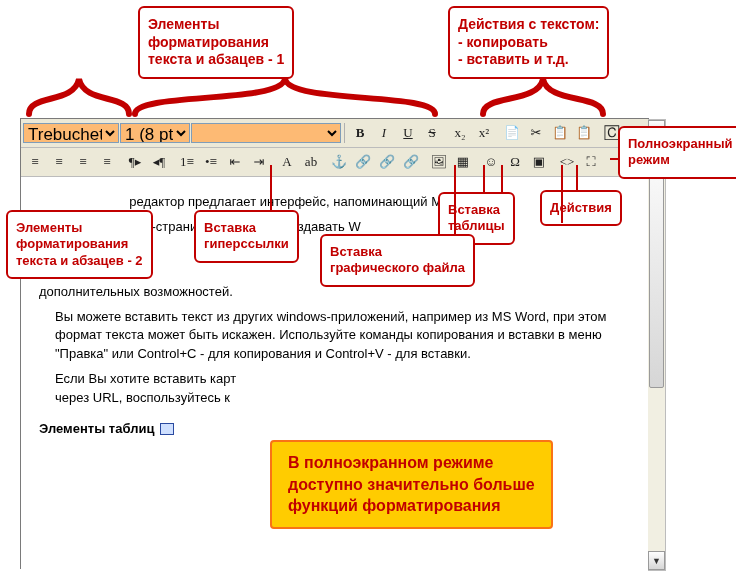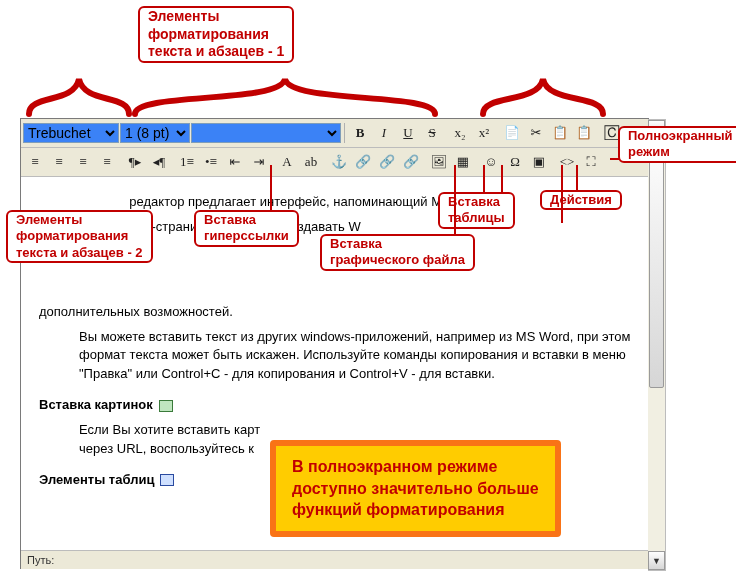--- a/index.html
+++ b/index.html
@@ -1,47 +1,50 @@
 <!DOCTYPE html>
 <html><head>
 <meta charset="utf-8">
 <style>
 html,body{margin:0;padding:0;font-family:Tahoma,Arial,sans-serif;font-size:11px;background:#fff}
 .stage{position:relative;width:736px;height:588px;overflow:hidden}
-.callout{position:absolute;border:2px solid #c10000;border-radius:6px;background:#fff;color:#c10000;font-weight:bold;font-size:13px;padding:0 8px;line-height:1.25}
+.callout{position:absolute;border:2px solid #c10000;border-radius:6px;background:#fff;color:#c10000;font-weight:bold;font-size:13px;padding:8px 8px;line-height:1.25}
 .callout.big{font-size:14px}
 .brace{position:absolute;color:#c10000}
 .brace svg{display:block}
 .editor{position:absolute;left:20px;top:118px;width:628px;height:450px;border:1px solid #7a7a7a;border-right:none;border-bottom:none;background:#fff}
 .toolbar{display:flex;flex-wrap:wrap;align-items:center;border-bottom:1px solid #bcbcbc;background:#ece9d8;padding:2px 2px;gap:1px}
-.tb-sel{font-size:14px;height:20px;border:1px solid #7f9db9;background:#3b82f6}
+.tb-sel{font-size:17px;height:20px;border:1px solid #7f9db9;background:#fdba74}
 .tb-btn{width:22px;height:22px;display:inline-flex;align-items:center;justify-content:center;font-family:"Times New Roman",serif;font-size:13px;color:#222;border:1px solid transparent;border-radius:2px}
 .sep{width:1px;height:20px;background:#b0b0b0;margin:0 2px}
 .content{padding:10px 18px 10px 18px;font-family:"Trebuchet MS",Verdana,sans-serif;font-size:13px;color:#000;line-height:1.45}
 .content p{margin:6px 0}
 .content h4{margin:12px 0 6px 0;font-size:13px}
-.content .ind{margin-left:40px}
+.content .ind{margin-left:16px}
 .status{position:absolute;left:0;bottom:0;right:0;height:18px;background:#ece9d8;border-top:1px solid #bcbcbc;font-size:11px;color:#333;padding-left:6px;line-height:18px}
 .scrollbar{position:absolute;right:-17px;top:0;width:17px;height:100%;background:#ece9d8;border:1px solid #bcbcbc;border-left:none}
 .scroll-arrow{height:17px;background:linear-gradient(#fefefe,#d6d6d6);border:1px solid #9a9a9a;display:flex;align-items:center;justify-content:center;font-size:9px;color:#333}
 .scroll-track{position:absolute;top:18px;bottom:18px;left:0;right:0;background:#f1efe2}
 .scroll-thumb{position:absolute;top:0;left:1px;right:1px;height:60%;background:linear-gradient(#fefefe,#d6d6d6);border:1px solid #9a9a9a;border-radius:2px}
-.yellow-note{position:absolute;border:6px solid #f97316;border-radius:4px;background:#ffcc00;color:#c10000;font-weight:bold;font-size:16px;padding:10px 16px;line-height:1.35}
+.yellow-note{position:absolute;border:2px solid #f97316;border-radius:4px;background:#ffcc00;color:#c10000;font-weight:bold;font-size:16px;padding:10px 16px;line-height:1.35}
 .red-line{position:absolute;background:#c10000}
 .small-icon{display:inline-block;width:12px;height:10px;border:1px solid #3a7a3a;background:#bfe6bf;vertical-align:middle;margin-left:6px}
 .small-icon.tbl{border-color:#2a4aa0;background:#cfe0ff}
 </style>
 </head>
 <body>
 
 <div class="stage">
 
   <div class="callout big" style="left:138px;top:6px;white-space:pre">Элементы
 форматирования
 текста и абзацев - 1</div>
+  <div class="callout big" style="left:448px;top:6px;white-space:pre">Действия с текстом:
+- копировать
+- вставить и т.д.</div>
 
   <div class="brace" style="left:24px;top:74px">
     <svg width="110" height="44" viewBox="0 0 110 44">
         <path d="M5 40 C5 20 50 30 55 5 C60 30 105 20 105 40" fill="none" stroke="#c10000" stroke-width="6" stroke-linecap="round"></path>
       </svg>
   </div>
   <div class="brace" style="left:130px;top:74px">
     <svg width="310" height="44" viewBox="0 0 310 44">
         <path d="M5 40 C5 18 150 30 155 5 C160 30 305 18 305 40" fill="none" stroke="#c10000" stroke-width="6" stroke-linecap="round"></path>
       </svg>
@@ -72,28 +75,26 @@
       <span id="row1btns"><span class="tb-btn" style="font-weight:bold">B</span><span class="tb-btn" style="font-style:italic">I</span><span class="tb-btn" style="text-decoration:underline">U</span><span class="tb-btn" style="text-decoration:line-through">S</span><span class="sep"></span><span class="tb-btn">x₂</span><span class="tb-btn">x²</span><span class="sep"></span><span class="tb-btn">📄</span><span class="tb-btn">✂</span><span class="tb-btn">📋</span><span class="tb-btn">📋</span><span class="sep"></span><span class="tb-btn">🄲</span></span>
     </div>
 
     <div class="toolbar">
       <span id="row2btns"><span class="tb-btn">≡</span><span class="tb-btn">≡</span><span class="tb-btn">≡</span><span class="tb-btn">≡</span><span class="sep"></span><span class="tb-btn">¶▸</span><span class="tb-btn">◂¶</span><span class="sep"></span><span class="tb-btn">1≡</span><span class="tb-btn">•≡</span><span class="tb-btn">⇤</span><span class="tb-btn">⇥</span><span class="sep"></span><span class="tb-btn">A</span><span class="tb-btn">ab</span><span class="sep"></span><span class="tb-btn">⚓</span><span class="tb-btn">🔗</span><span class="tb-btn">🔗</span><span class="tb-btn">🔗</span><span class="sep"></span><span class="tb-btn">🖼</span><span class="tb-btn">▦</span><span class="sep"></span><span class="tb-btn">☺</span><span class="tb-btn">Ω</span><span class="tb-btn">▣</span><span class="sep"></span><span class="tb-btn">&lt;&gt;</span><span class="tb-btn">⛶</span></span>
     </div>
 
     <div class="content">
       <p><span style="visibility:hidden">XXXXXXXXXX </span><span>редактор предлагает интерфейс, напоминающий М</span></p>
       <p>встроенный в Web-страницу. Позволяет создавать W</p>
-      <p style="margin-top:66px">дополнительных возможностей.</p>
+      <p style="margin-top:46px">дополнительных возможностей.</p>
       <p class="ind">Вы можете вставить текст из других windows-приложений, например из MS Word, при этом формат текста может быть искажен. Используйте команды копирования и вставки в меню "Правка" или Control+C - для копирования и Control+V - для вставки.</p>
-      <h4><span>Вставка картинок</span><span class="small-icon"></span></h4>
       <p class="ind" style="white-space:pre-line">Если Вы хотите вставить карт
 через URL, воспользуйтесь к</p>
       <h4><span>Элементы таблиц</span><span class="small-icon tbl"></span></h4>
     </div>
-    <div class="status">Путь:</div>
     <div class="scrollbar">
       <div class="scroll-arrow">▲</div>
       <div class="scroll-track">
           <div class="scroll-thumb"></div>
         </div>
       <div class="scroll-arrow" style="position:absolute;bottom:0;left:0;right:0">▼</div>
     </div>
   </div>
 
   <div class="callout" style="left:618px;top:126px;white-space:pre">Полноэкранный

